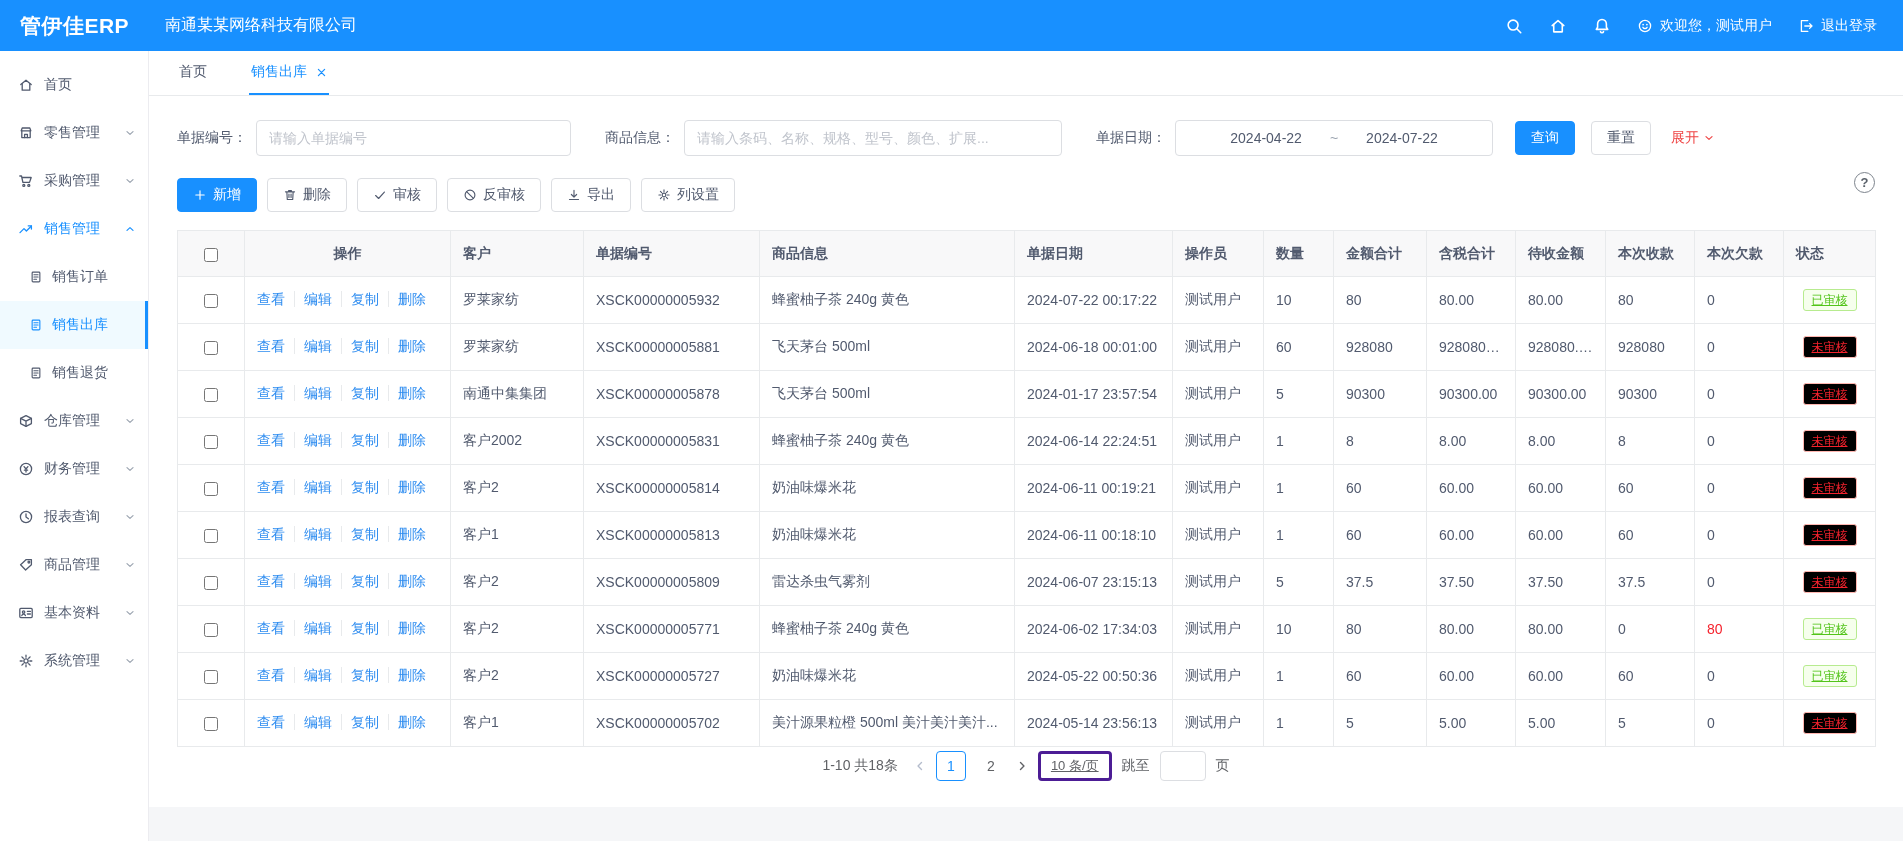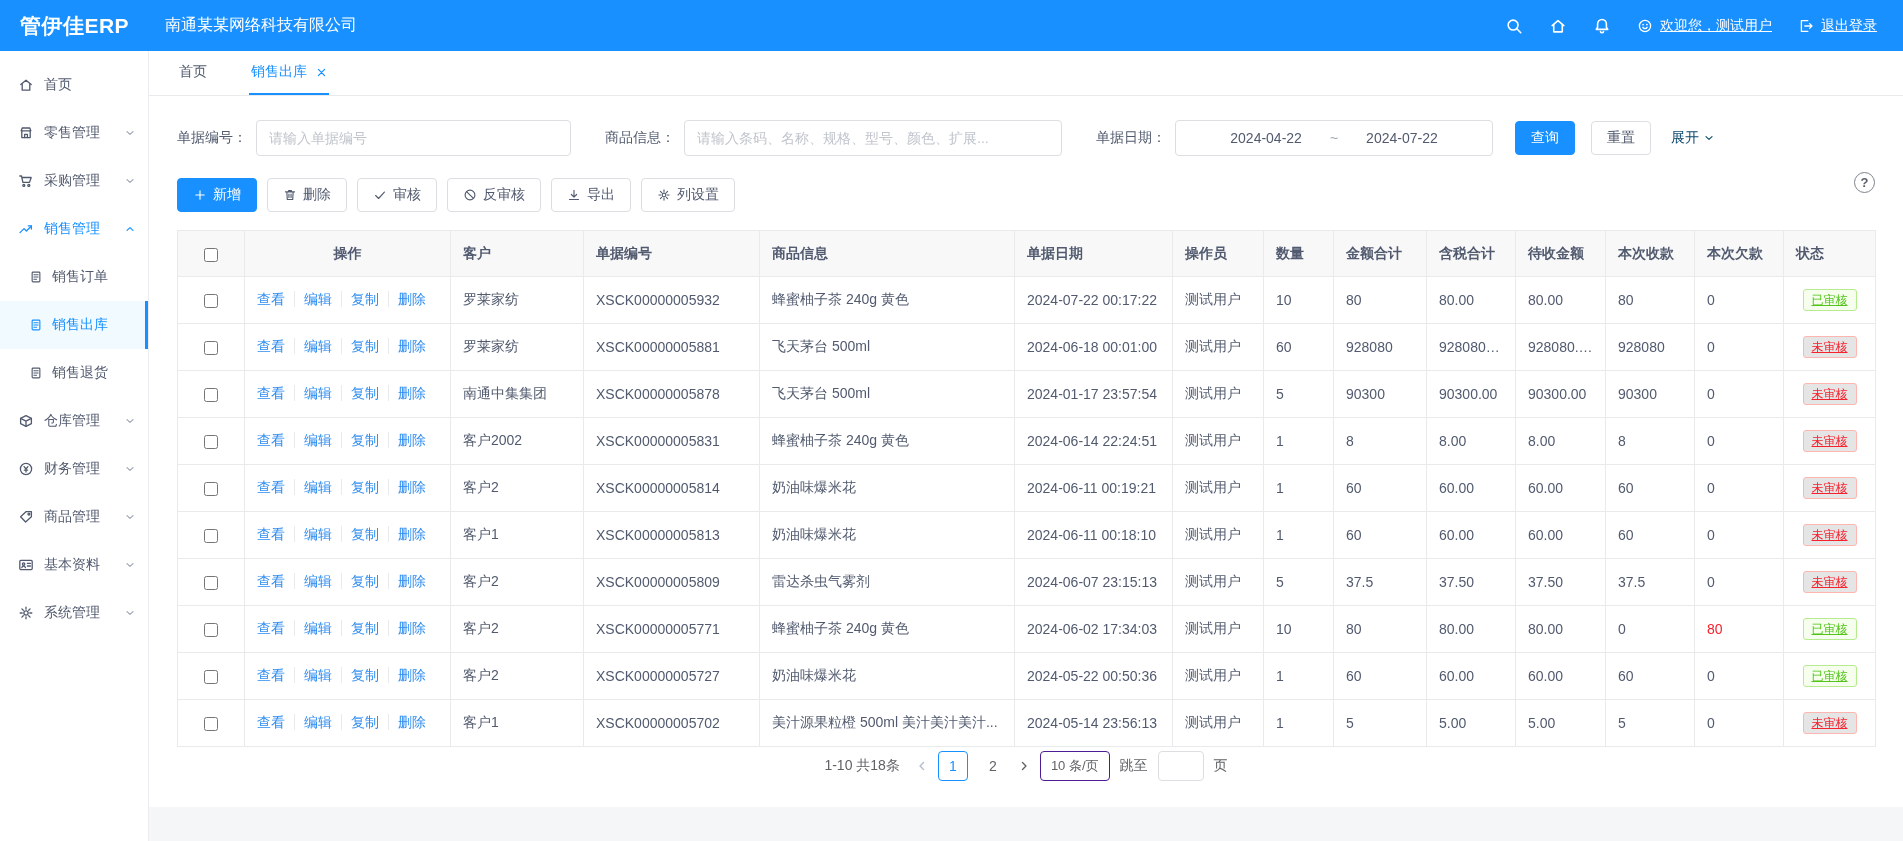--- a/index.html
+++ b/index.html
@@ -4,21 +4,21 @@
 <style>
   * { margin:0; padding:0; box-sizing:border-box; }
   html,body { width:1903px; height:841px; }
   body { font-family:"Liberation Sans","DejaVu Sans",sans-serif; font-size:14px; color:#515a6e; background:#f5f6f8; overflow:hidden; }
   svg.ic { width:16px; height:16px; fill:none; stroke:currentColor; stroke-width:1.3; stroke-linecap:round; stroke-linejoin:round; display:block; }
 
   
   .topbar { position:fixed; top:0; left:0; width:1903px; height:51px; background:#1890ff; color:#fff; display:flex; align-items:center; z-index:20; }
   .logo { width:149px; text-align:center; font-size:21px; font-weight:bold; letter-spacing:.5px; }
   .company { margin-left:16px; font-size:16px; }
-  .topbar-right { margin-left:auto; display:flex; align-items:center; gap:26px; padding-right:26px;text-decoration:underline; }
+  .topbar-right { margin-left:auto; display:flex; align-items:center; gap:26px; padding-right:26px; }
   .tb-icon { cursor:pointer; }
   .tb-icon svg.ic { width:18px; height:18px; stroke-width:1.4; }
   .tb-user, .tb-logout { display:flex; align-items:center; gap:7px; cursor:pointer; white-space:nowrap; }
 
   
   .sidebar { position:fixed; top:51px; left:0; bottom:0; width:149px; background:#fff; border-right:1px solid #ececf0; padding-top:10px; z-index:10; }
   .side-item { position:relative; height:48px; display:flex; align-items:center; gap:10px; padding-left:18px; cursor:pointer; color:#515a6e; }
   .side-item .chev { position:absolute; right:12px; display:flex; }
   .side-item .chev svg.ic { width:12px; height:12px; stroke-width:1.6; color:#9aa3af; }
   .side-item.open { color:#1890ff; }
@@ -39,52 +39,52 @@
 
   
   .filters { display:flex; align-items:center; padding-top:24px; }
   .f-label { margin-right:9px; white-space:nowrap; }
   .f-input { height:36px; border:1px solid #dcdee2; border-radius:4px; padding:0 12px; font-size:14px; color:#515a6e; outline:none; font-family:inherit; }
   .f-input::placeholder { color:#c0c4cc; }
   .daterange { width:318px; height:36px; border:1px solid #dcdee2; border-radius:4px; display:flex; align-items:center; justify-content:center; gap:28px; cursor:pointer; color:#515a6e; }
   .btn { height:34px; border:1px solid #dcdee2; background:#fff; border-radius:4px; padding:0 15px; font-size:14px; color:#515a6e; cursor:pointer; font-family:inherit; display:inline-flex; align-items:center; gap:6px; }
   .btn svg.ic { width:14px; height:14px; }
   .btn.primary { background:#1890ff; border-color:#1890ff; color:#fff; }
-  .link { color:#0c4a6e; cursor:pointer; display:inline-flex; align-items:center; gap:4px; }
+  .link { color:#ef4444; cursor:pointer; display:inline-flex; align-items:center; gap:4px; }
   .link svg.ic { width:12px; height:12px; stroke-width:1.6; }
   .ml22 { margin-left:22px; } .ml16 { margin-left:16px; } .ml20 { margin-left:20px; } .ml34 { margin-left:34px; }
 
   
   .toolbar { display:flex; align-items:center; gap:10px; margin-top:22px; position:relative; }
   .help { position:absolute; right:0; top:-6px; width:21px; height:21px; border:1.4px solid #7d848d; border-radius:50%; color:#596069; display:flex; align-items:center; justify-content:center; font-size:13px; font-weight:bold; cursor:pointer; }
   .help::before { content:"?"; }
 
   
   table { margin-top:18px; border-collapse:collapse; table-layout:fixed; width:1698px; }
   th, td { border:1px solid #e8eaec; height:47px; padding:0 12px; text-align:left; font-size:14px; overflow:hidden; white-space:nowrap; text-overflow:ellipsis; }
   thead th { background:#f8f8f9; height:46px; font-weight:600; color:#515a6e; }
   th.th-check, td.td-check { text-align:center; padding:0; }
   th.th-op { text-align:center; }
   input[type=checkbox] { width:14px; height:14px; cursor:pointer; vertical-align:middle; }
   .td-ops a { color:#2d8cf0; cursor:pointer; text-decoration:none; }
   .td-ops a + a { margin-left:9px; padding-left:9px; border-left:1px solid #e8eaec; }
   td.td-status { text-align:center; }
   .badge { display:inline-block; padding:3px 8px; font-size:12px; line-height:1.2; border-radius:3px; border:1px solid transparent;text-decoration:underline; }
   .badge.approved { color:#52c41a; border-color:#b7eb8f; background:#f6ffed; }
-  .badge.pending  { color:#f5222d; border-color:#ffb6b0; background:#e5e5e5; }
+  .badge.pending  { color:#f5222d; border-color:#ffb6b0; background:#000000; }
   td.overdue { color:#f5222d; }
 
   
   .pagination { display:flex; align-items:center; justify-content:center; gap:10px; margin-top:4px; color:#606266; }
   .pg-total { margin-right:6px; }
   .pg-arrow { color:#b4bccc; cursor:pointer; display:flex; }
   .pg-arrow svg.ic { width:12px; height:12px; stroke-width:1.8; }
   .pg-num { min-width:30px; height:30px; display:flex; align-items:center; justify-content:center; cursor:pointer; border-radius:4px; border:1px solid transparent; }
   .pg-num.active { border-color:#1890ff; color:#1890ff; }
-  .pg-size { height:30px; border:1px solid #4c1d95; border-radius:4px; padding:0 10px; display:flex; align-items:center; cursor:pointer; font-size:13px; }
+  .pg-size { height:30px; border:3px solid #4c1d95; border-radius:4px; padding:0 10px; display:flex; align-items:center; cursor:pointer; font-size:13px;text-decoration:underline; }
   .pg-jump-input { width:46px; height:30px; border:1px solid #dcdee2; border-radius:4px; outline:none; padding:0 6px; font-family:inherit; }
 </style>
 </head>
 <body>
 
 <div class="topbar">
   <div class="logo">管伊佳ERP</div>
   <div class="company">南通某某网络科技有限公司</div>
   <div class="topbar-right">
     <span class="tb-icon">
@@ -201,20 +201,32 @@
           <path d="M4 6.2l4 3.6 4-3.6"></path>
         </svg>
       </span>
   </div>
   <div class="side-item">
     <svg class="ic" viewBox="0 0 16 16">
         <circle cx="8" cy="8" r="5.6"></circle>
         <path d="M6.1 5.6 8 8l1.9-2.4M8 8v3M6.4 9.2h3.2"></path>
       </svg>
     <span>财务管理</span>
+    <span class="chev">
+        <svg class="ic" viewBox="0 0 16 16">
+          <path d="M4 6.2l4 3.6 4-3.6"></path>
+        </svg>
+      </span>
+  </div>
+  <div class="side-item">
+    <svg class="ic" viewBox="0 0 16 16">
+        <circle cx="8" cy="8" r="5.6"></circle>
+        <path d="M8 4.8V8l2.4 1.8"></path>
+      </svg>
+    <span>报表查询</span>
     <span class="chev">
         <svg class="ic" viewBox="0 0 16 16">
           <path d="M4 6.2l4 3.6 4-3.6"></path>
         </svg>
       </span>
   </div>
   <div class="side-item">
     <svg class="ic" viewBox="0 0 16 16">
         <path d="M2.6 7.8l5.6-5.2h5.2V7.8L7.6 13z"></path>
         <circle cx="10.9" cy="5.1" r="0.9"></circle>

